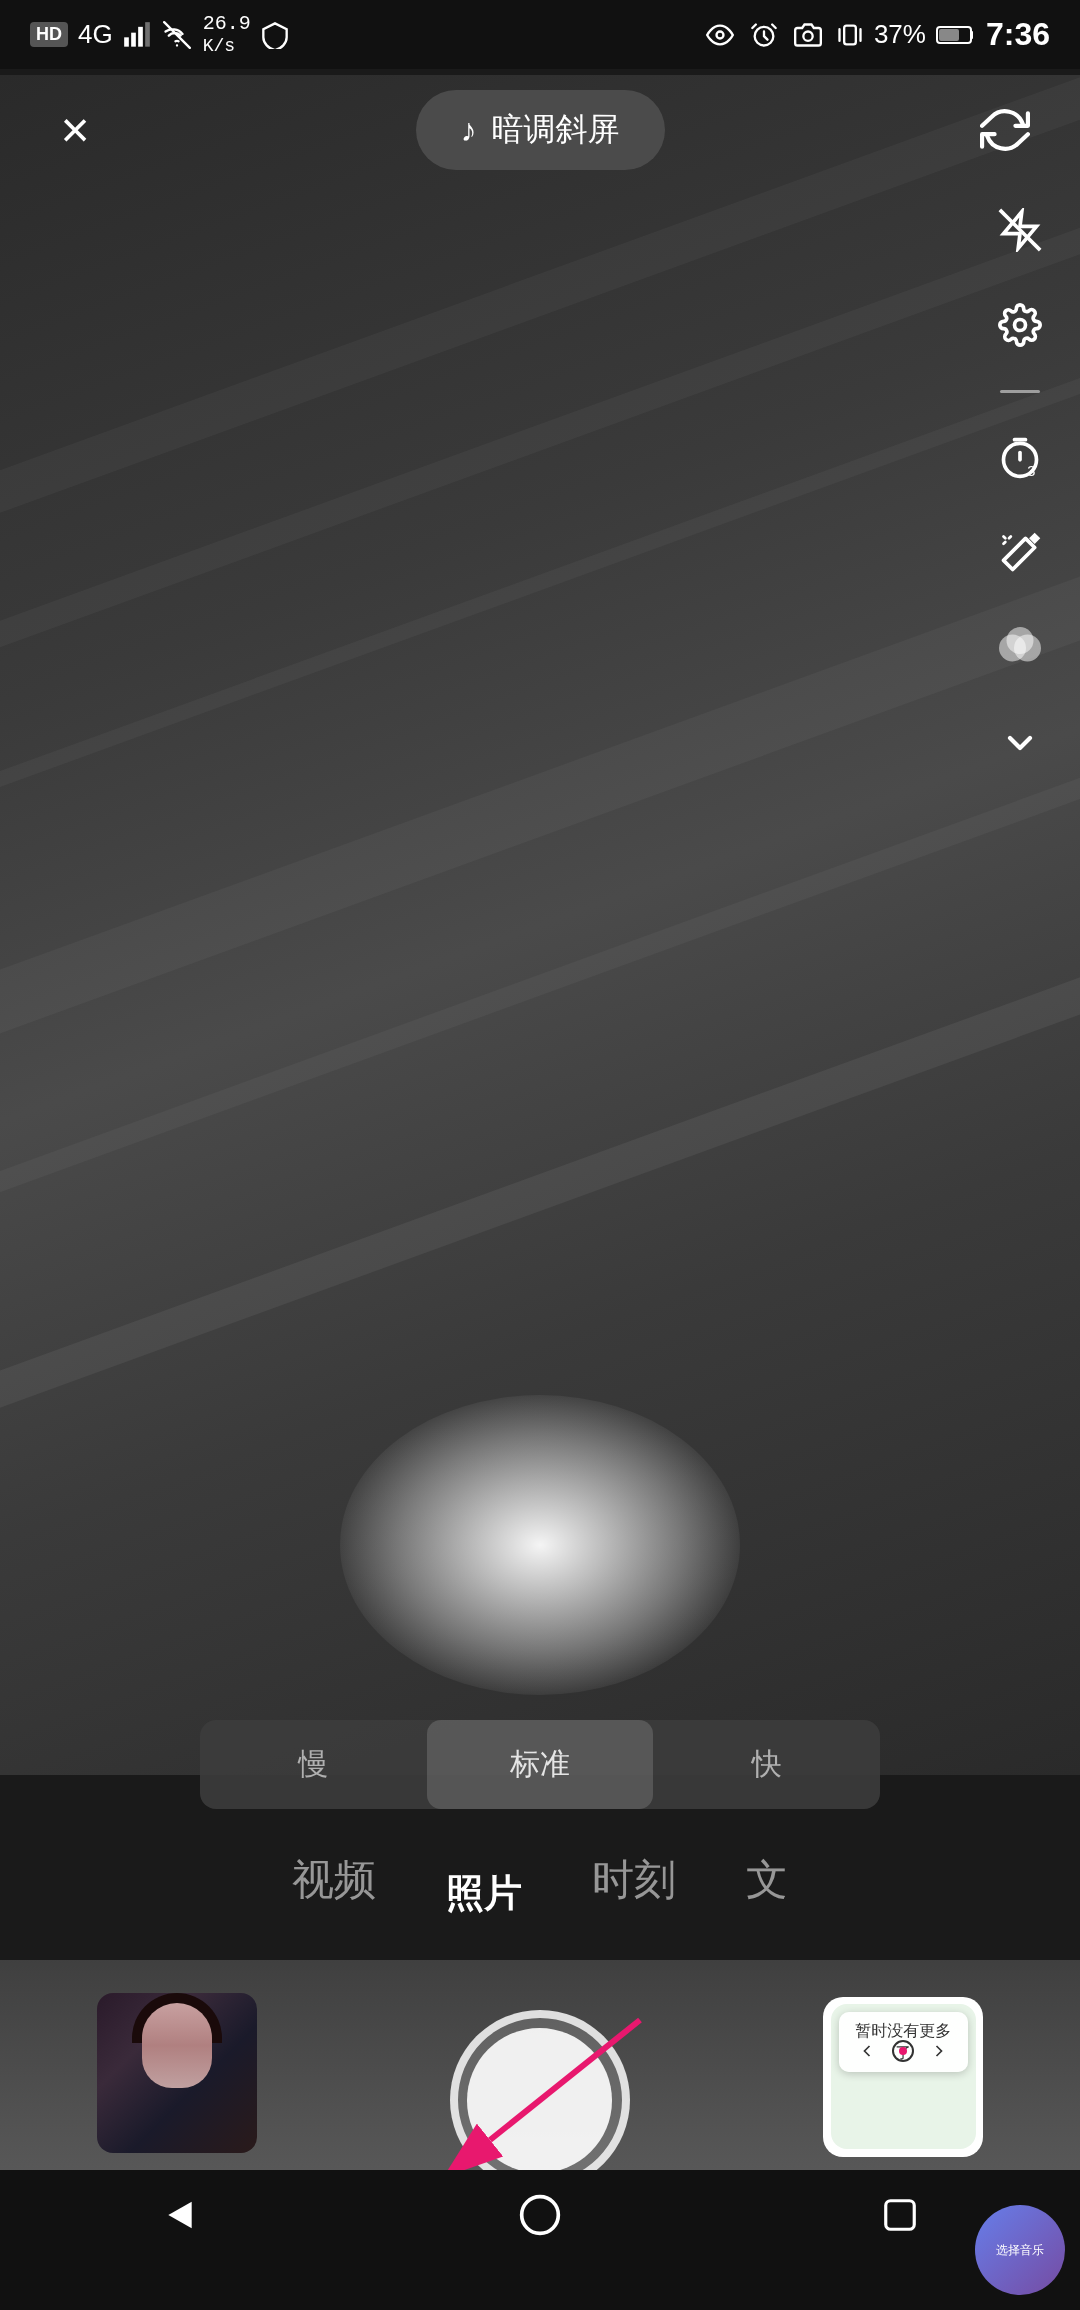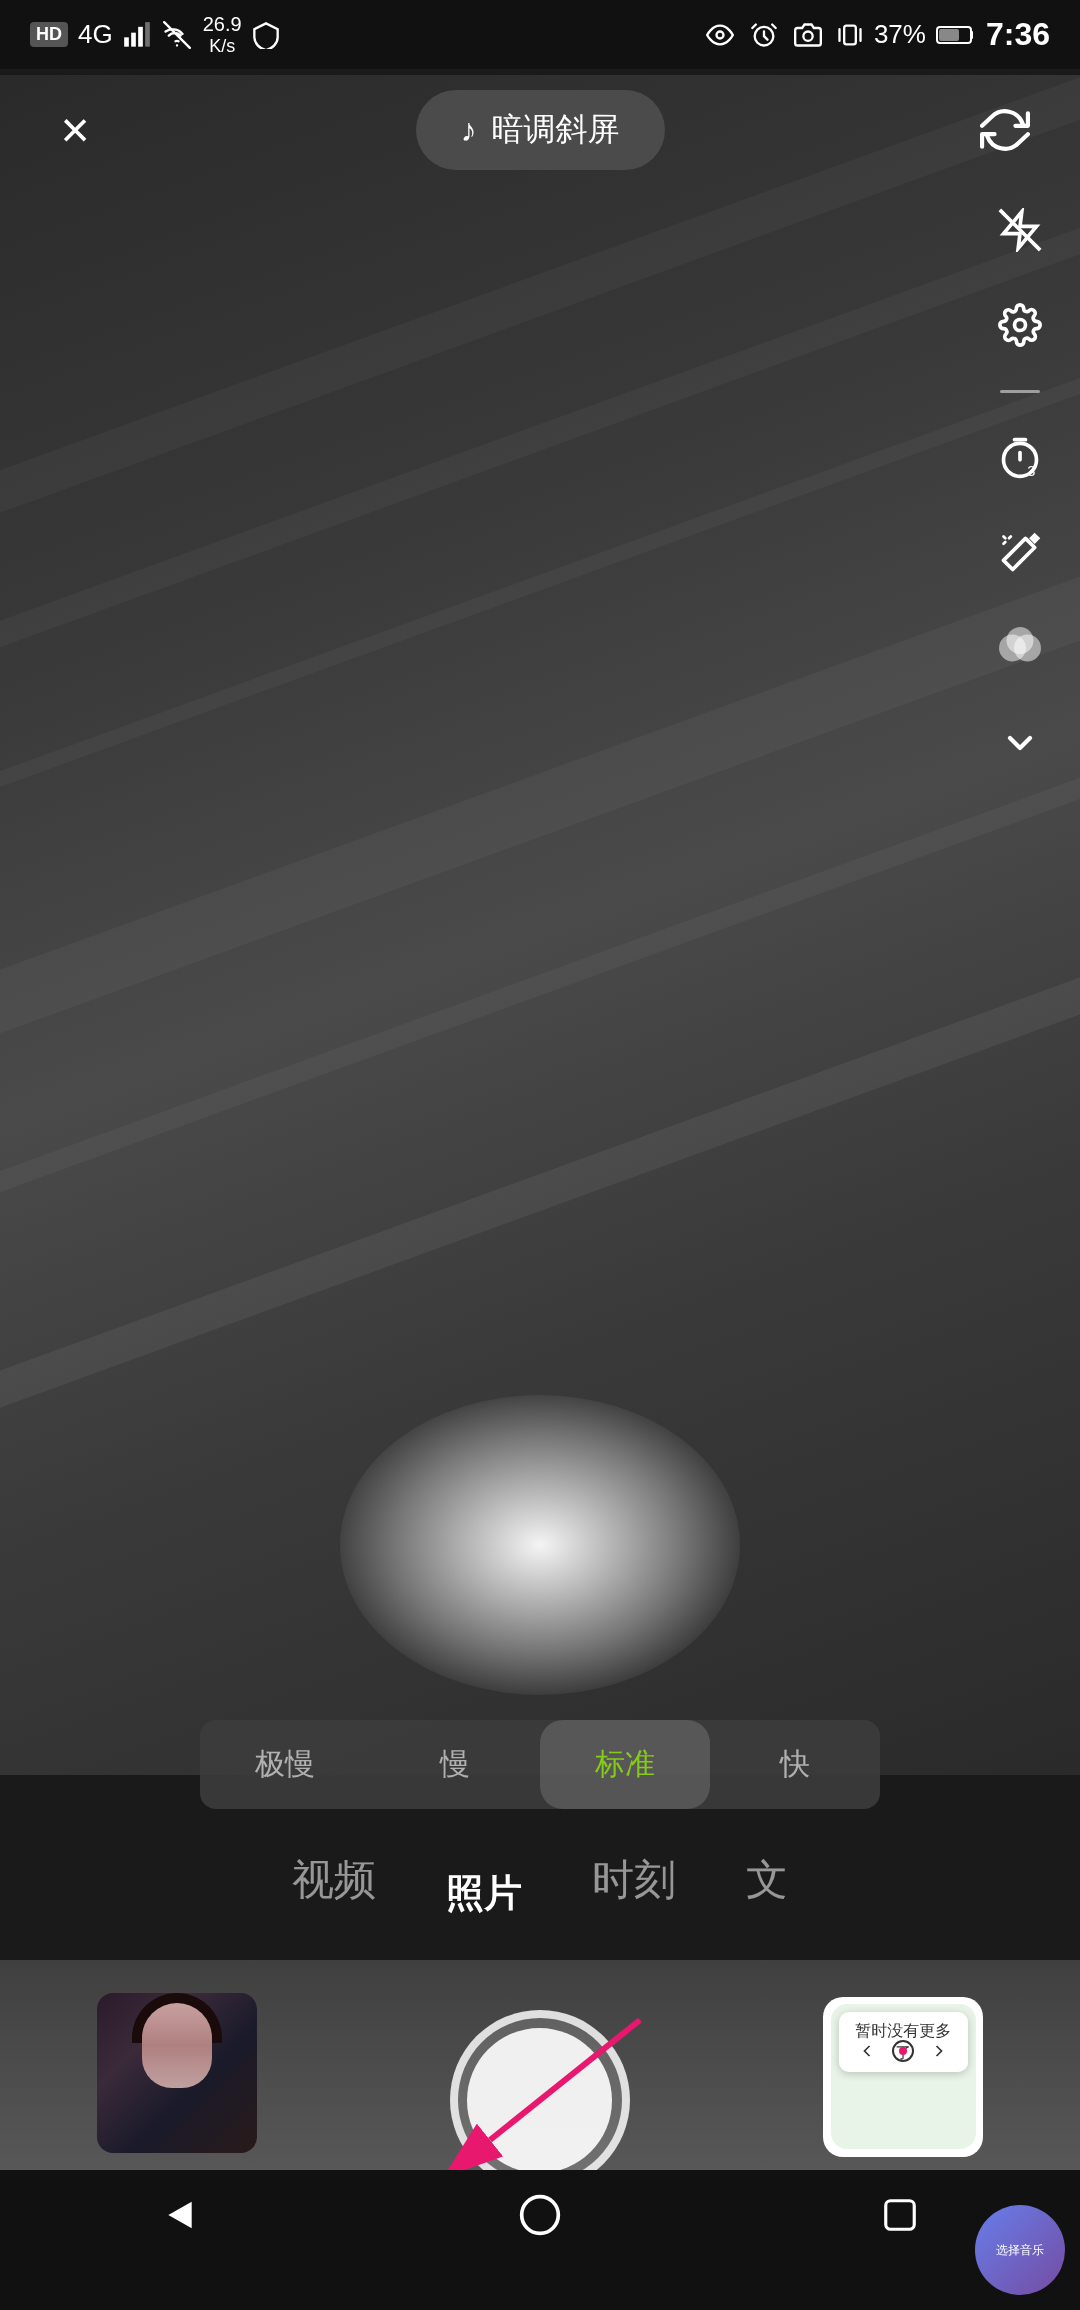--- a/index.html
+++ b/index.html
@@ -45,21 +45,21 @@
       background: #555;
       color: white;
       font-size: 18px;
       font-weight: bold;
       padding: 2px 6px;
       border-radius: 4px;
     }
     .network-speed {
       font-size: 20px;
       line-height: 1.2;
-      text-align: center;
+      font-family: Liberation Mono, monospace;
     }
 
     
     .viewfinder {
       position: absolute;
       top: 75px;
       left: 0;
       width: 100%;
       height: 1700px;
       background: linear-gradient(160deg, #2a2a2a 0%, #3a3a3a 30%, #4a4a4a 50%, #3a3a3a 70%, #2a2a2a 100%);
@@ -182,22 +182,22 @@
     .speed-item {
       flex: 1;
       text-align: center;
       padding: 24px 0;
       color: rgba(255,255,255,0.6);
       font-size: 30px;
       cursor: pointer;
     }
     .speed-item.active {
       background: rgba(255,255,255,0.15);
-      color: #84cc16;
-      border-radius: 23px;
+      color: #e5e5e5;
+      border-radius: 14px;
       font-family: Liberation Mono, monospace;
     }
 
     
     .mode-selector {
       position: absolute;
       top: 1840px;
       left: 0;
       width: 100%;
       display: flex;
@@ -543,21 +543,20 @@
     </svg>
   </div>
   <div class="toolbar-icon">
     <svg width="40" height="40" viewBox="0 0 24 24">
       <polyline points="6 9 12 15 18 9" stroke="white" stroke-width="2.5" fill="none" stroke-linecap="round" stroke-linejoin="round"></polyline>
     </svg>
   </div>
 </div>
 
 <div class="speed-selector">
-  <div class="speed-item">极慢</div>
   <div class="speed-item">慢</div>
   <div class="speed-item active">标准</div>
   <div class="speed-item">快</div>
 </div>
 
 <div class="mode-selector">
   <div class="mode-item">视频</div>
   <div class="mode-item active">照片</div>
   <div class="mode-item">时刻</div>
   <div class="mode-item">文</div>

